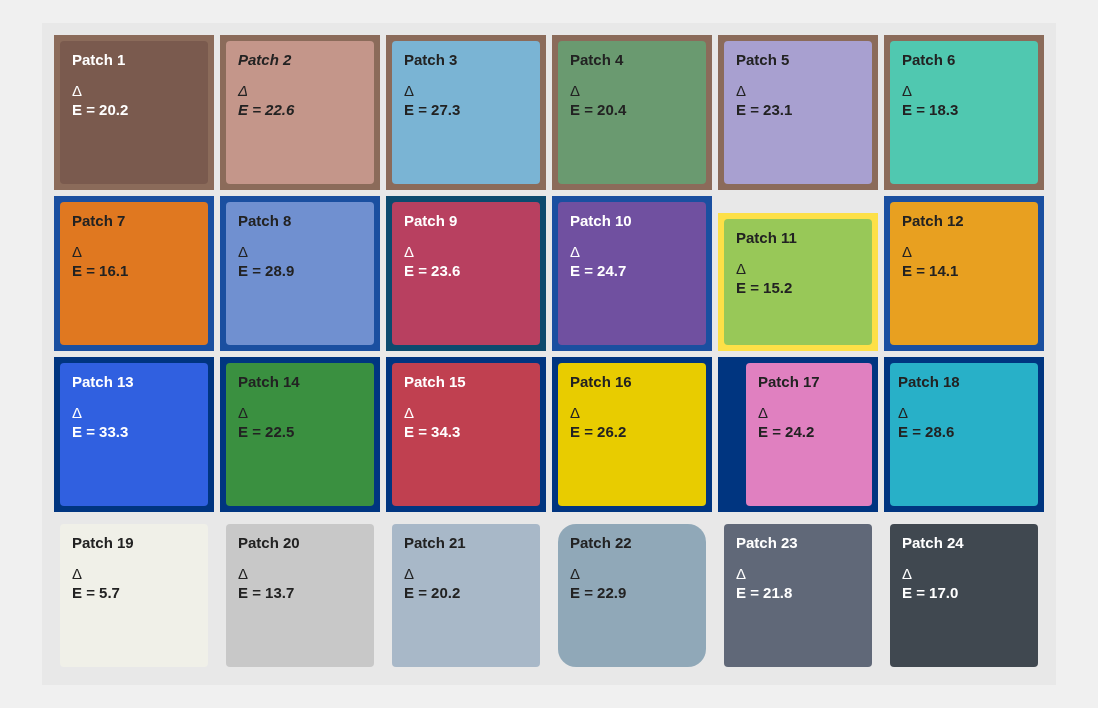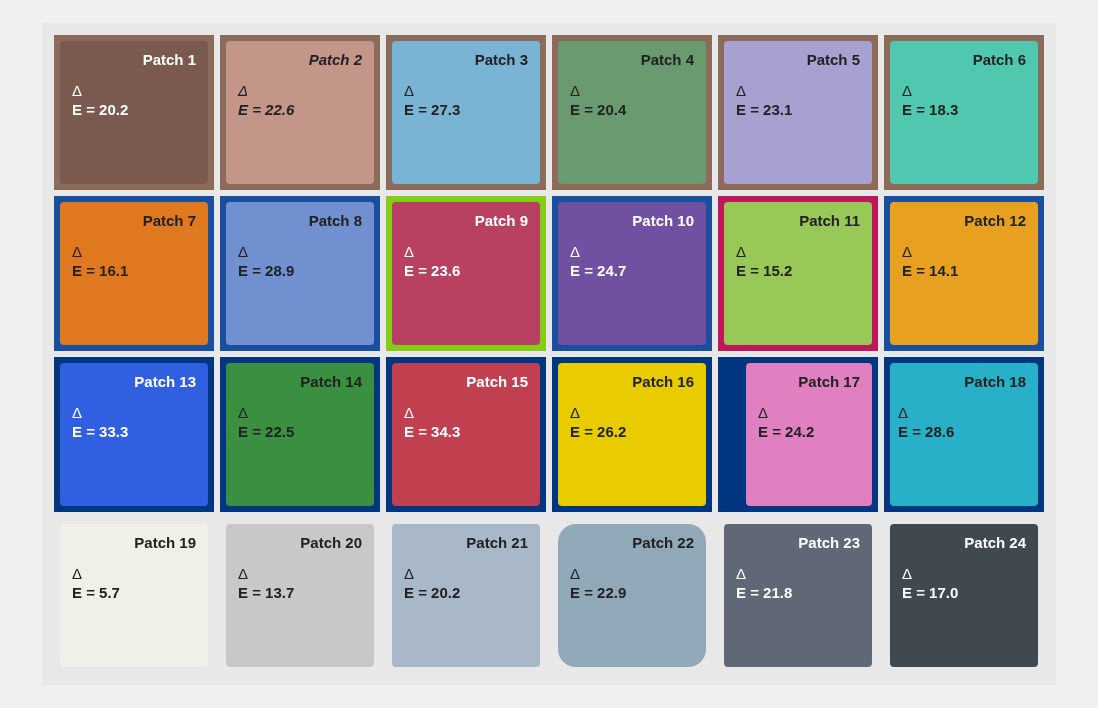--- a/index.html
+++ b/index.html
@@ -30,43 +30,42 @@
       border-radius: 4px;
       padding: 10px 12px;
       display: flex;
       flex-direction: column;
       justify-content: flex-start;
     }
     .patch-name {
       font-weight: bold;
       font-size: 15px;
       margin-bottom: 14px;
-      text-align: right;
     }
     .patch-delta {
       font-size: 15px;
       margin-bottom: 2px;
     }
     .patch-e {
       font-size: 15px;
       font-weight: bold;
     }
 
     
     .p1  { background: #8B6B5A; } 
     .p2  { background: #8B6B5A; }
     .p3  { background: #8B6B5A; }
     .p4  { background: #8B6B5A; }
     .p5  { background: #8B6B5A; }
     .p6  { background: #8B6B5A; }
     .p7  { background: #1a4fa0; }
     .p8  { background: #1a4fa0; }
-    .p9  { background: #84cc16; }
+    .p9  { background: #0c4a6e; }
     .p10 { background: #1a4fa0; }
-    .p11 { background: #be185d; }
+    .p11 { background: #fde047; margin-top: 17px; }
     .p12 { background: #1a4fa0; }
     .p13 { background: #003580; }
     .p14 { background: #003580; }
     .p15 { background: #003580; }
     .p16 { background: #003580; }
     .p17 { background: #003580; padding-left: 28px; }
     .p18 { background: #003580; }
     .p19 { background: #e8e8e8; }
     .p20 { background: #e8e8e8; }
     .p21 { background: #e8e8e8; }

